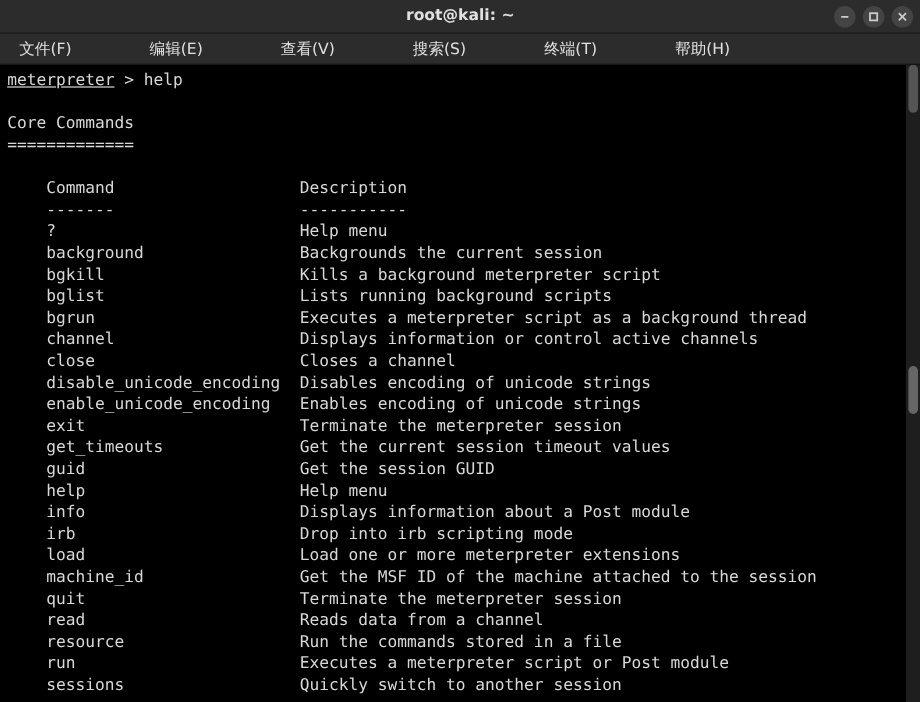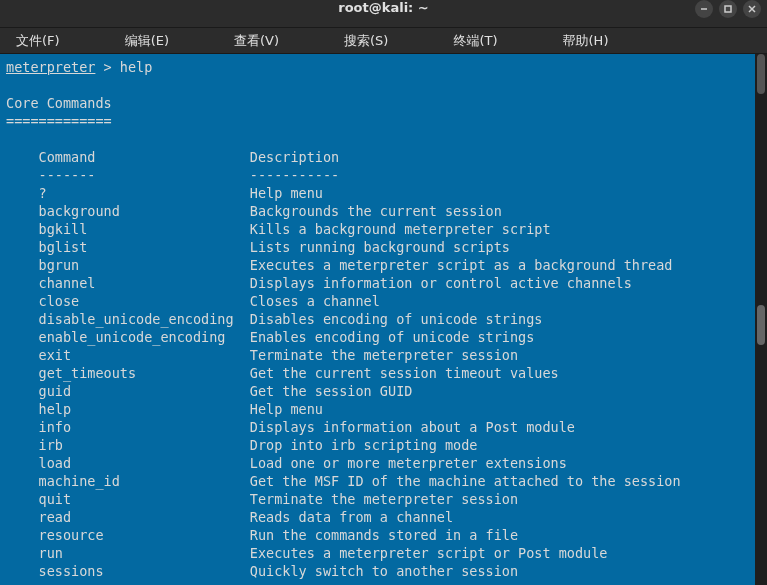--- a/index.html
+++ b/index.html
@@ -14,21 +14,21 @@
       width: 100%;
       height: 100%;
       background: #2c2c2c;
       display: flex;
       flex-direction: column;
     }
     .titlebar {
       height: 28px;
       background: #2c2c2c;
       display: flex;
-      align-items: flex-start;
+      align-items: center;
       justify-content: center;
       position: relative;
       border-bottom: 1px solid #1a1a1a;
     }
     .titlebar-text {
       color: #e0e0e0;
       font-size: 13px;
       font-weight: bold;
     }
     .window-controls {
@@ -62,21 +62,21 @@
     }
     .menu-item {
       color: #e0e0e0;
       font-size: 13px;
       padding: 2px 10px;
       cursor: pointer;
     }
     .terminal-wrapper {
       flex: 1;
       display: flex;
-      background: #0369a1;
+      background: #000000;
       overflow: hidden;
     }
     .terminal {
       flex: 1;
       padding: 4px 6px;
       font-family: "DejaVu Sans Mono", "Consolas", monospace;
       font-size: 13.5px;
       line-height: 18px;
       color: #d8d8d8;
       white-space: pre;

